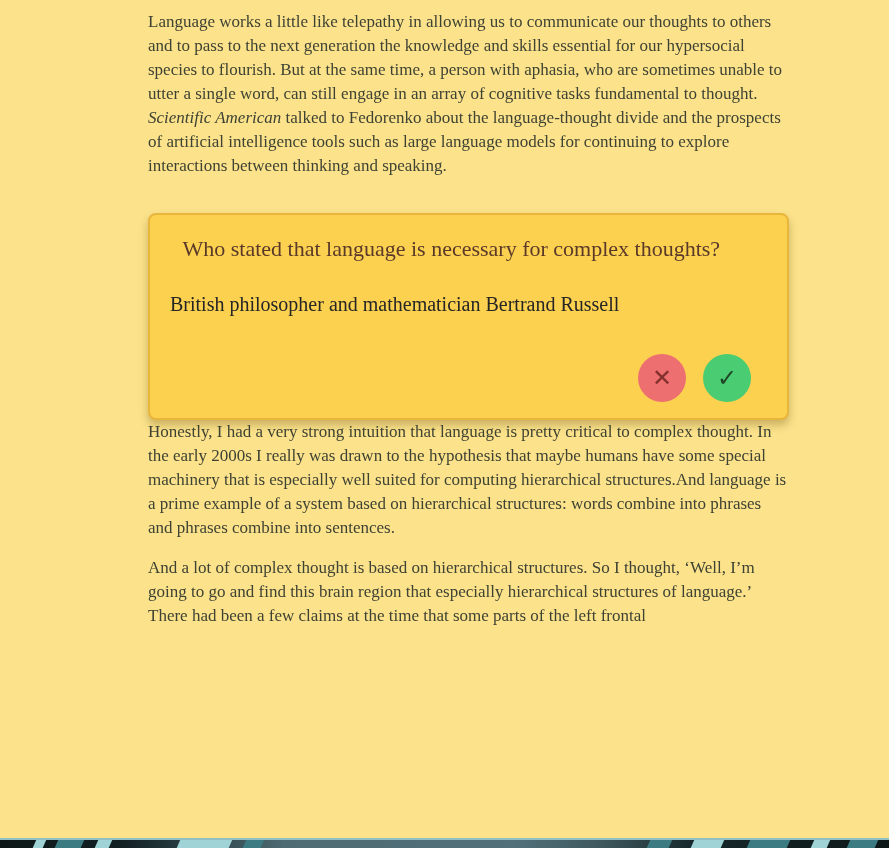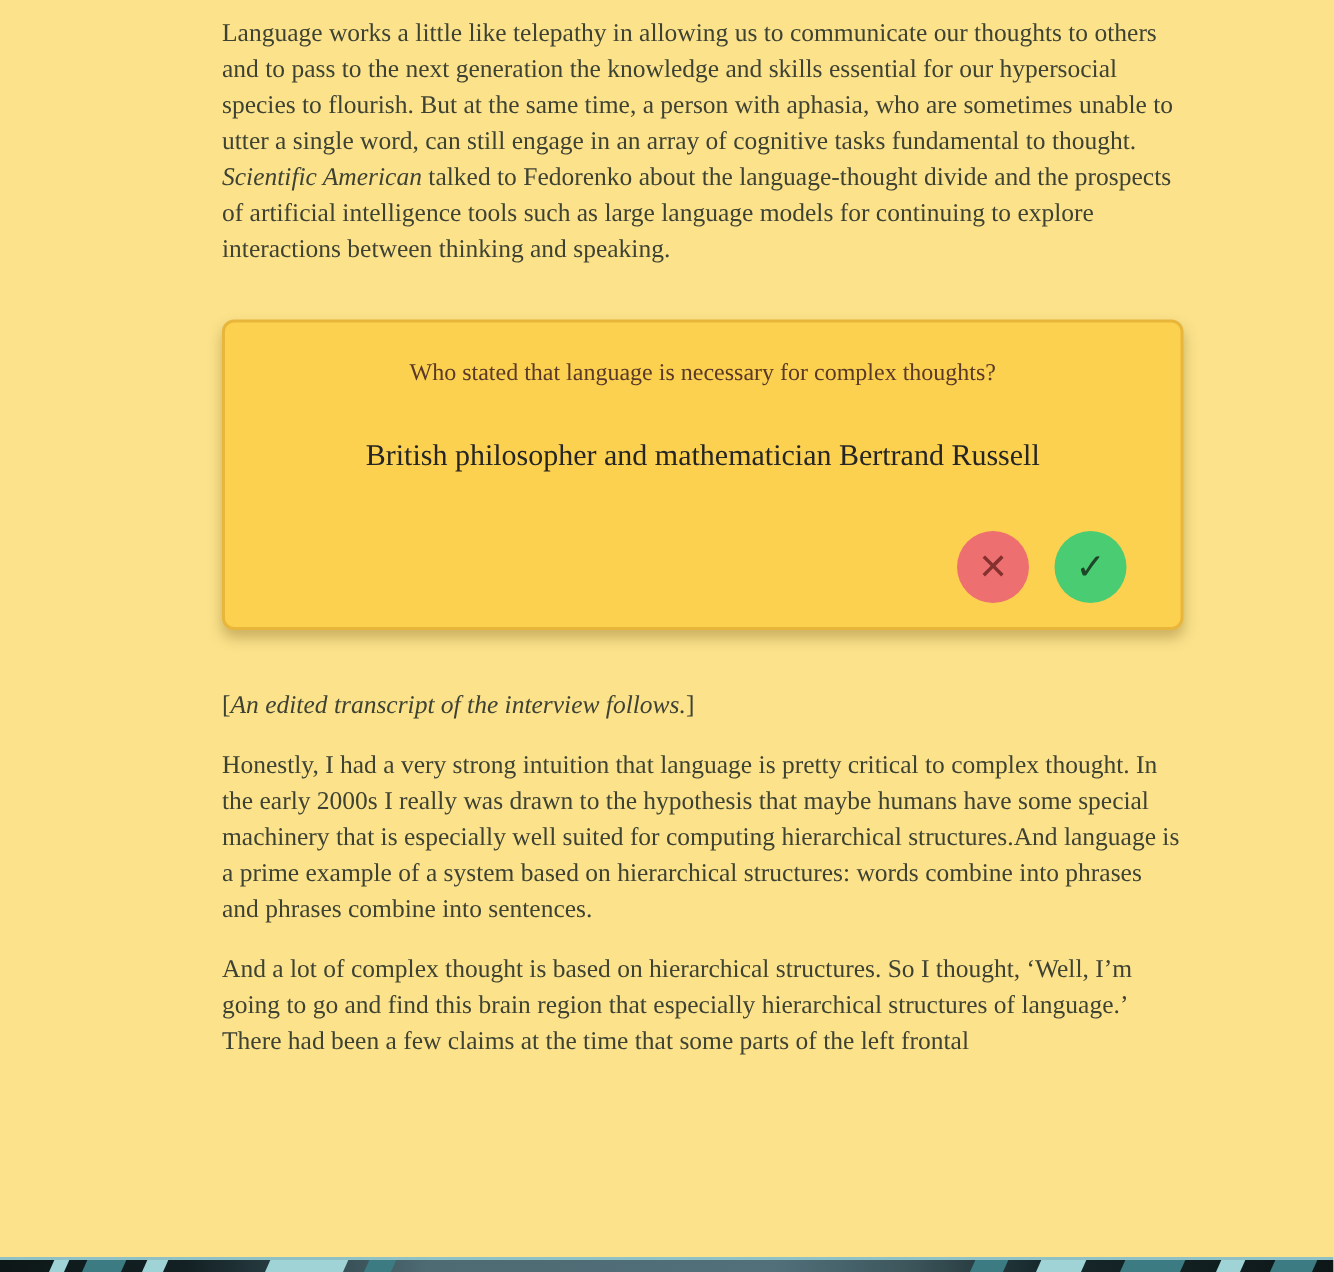--- a/index.html
+++ b/index.html
@@ -31,31 +31,30 @@
     margin-bottom: 0;
     width: 641px;
     background: #fcd150;
     border: 2px solid #e9b63c;
     border-radius: 8px;
     padding: 18px 20px 16px 20px;
     box-shadow: 0 5px 9px rgba(128, 99, 32, 0.40);
   }
   .flashcard-question {
     color: #5a3929;
-    font-size: 16px;
+    font-size: 22px;
     line-height: 32px;
-    text-align: center;
     max-width: 572px;
     margin: 0 auto;
   }
   .flashcard-answer {
     color: #252525;
     font-size: 20px;
     line-height: 27px;
-    text-align: center;
+    text-align: left;
     margin-top: 26px;
   }
   .flashcard-buttons {
     display: flex;
     justify-content: flex-end;
     gap: 17px;
     margin-top: 36px;
     padding-right: 16px;
   }
   .round-btn {
@@ -117,21 +116,20 @@
     <div class="flashcard-buttons">
       <button class="round-btn btn-wrong">
           <span>✕</span>
         </button>
       <button class="round-btn btn-correct">
           <span>✓</span>
         </button>
     </div>
   </div>
 
-  <p class="transcript-note"><span>[</span><span class="italic">An edited transcript of the interview follows.</span><span>]</span></p>
 
 
   <p>Honestly, I had a very strong intuition that language is pretty critical to complex thought. In the early 2000s I really was drawn to the hypothesis that maybe humans have some special machinery that is especially well suited for computing hierarchical structures.And language is a prime example of a system based on hierarchical structures: words combine into phrases and phrases combine into sentences.</p>
 
   <p>And a lot of complex thought is based on hierarchical structures. So I thought, ‘Well, I’m going to go and find this brain region that especially hierarchical structures of language.’ There had been a few claims at the time that some parts of the left frontal</p>
 
 </div>
 
 <div class="bottom-strip">
   <div class="shape light" style="left:34px;  width:10px;"></div>

